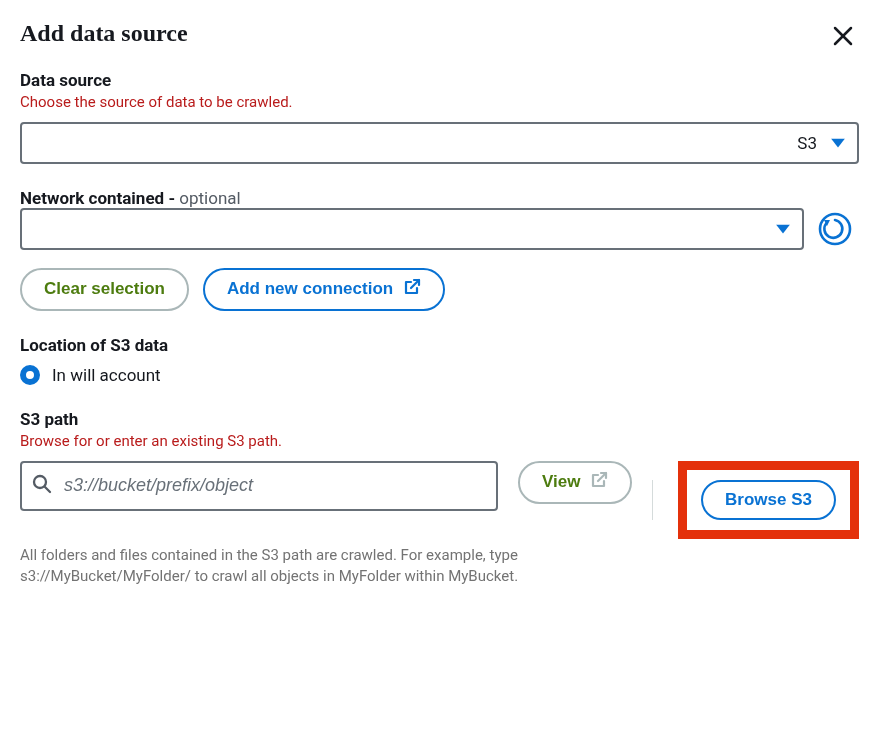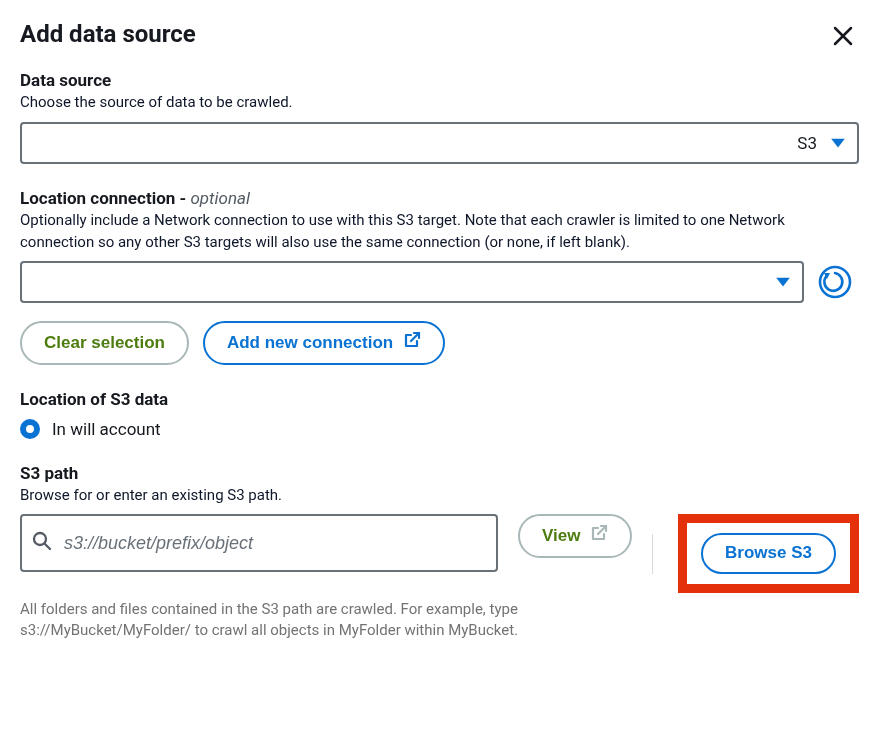--- a/index.html
+++ b/index.html
@@ -16,44 +16,44 @@
     }
     .modal-header {
       display: flex;
       justify-content: space-between;
       align-items: flex-start;
       margin-bottom: 18px;
     }
     .modal-title {
       font-size: 24px;
       font-weight: 700;
+      font-family: Liberation Serif, serif;
     }
     .close-btn {
       background: none;
       border: none;
       cursor: pointer;
       padding: 4px;
       line-height: 0;
     }
     .form-section {
       margin-bottom: 24px;
     }
     .field-label {
       font-size: 17px;
       font-weight: 700;
       color: #16191f;
     }
     .field-label .optional {
       font-weight: 400;
-      font-style: italic;
       color: #545b64;
     }
     .field-description {
       font-size: 15px;
-      color: #0f172a;
+      color: #b91c1c;
       margin-top: 2px;
       margin-bottom: 8px;
       line-height: 1.45;
     }
     .select-wrapper {
       position: relative;
       width: 100%;
     }
     .select-field {
       width: 100%;
@@ -160,21 +160,21 @@
     }
     .search-icon {
       position: absolute;
       left: 12px;
       top: 50%;
       transform: translateY(-50%);
       pointer-events: none;
     }
     .search-input {
       width: 100%;
-      height: 58px;
+      height: 50px;
       border: 2px solid #687078;
       border-radius: 4px;
       padding: 0 14px 0 42px;
       font-size: 18px;
       font-style: italic;
       color: #687078;
       background: #fff;
     }
     .search-input::placeholder {
       color: #687078;
@@ -228,23 +228,22 @@
     <span class="select-caret">
       <svg width="14" height="10" viewBox="0 0 14 10">
         <polygon points="0,0 14,0 7,9" fill="#0972d3"></polygon>
       </svg>
     </span>
   </div>
 </div>
 
 <div class="form-section">
   <div class="field-label">
-    <span>Location connection - </span><span class="optional">optional</span>
-  </div>
-  <div class="field-description">Optionally include a Network connection to use with this S3 target. Note that each crawler is limited to one Network connection so any other S3 targets will also use the same connection (or none, if left blank).</div>
+    <span>Network contained - </span><span class="optional">optional</span>
+  </div>
   <div class="network-row">
     <div class="select-wrapper">
       <div class="select-field">
         <span></span>
       </div>
       <span class="select-caret">
         <svg width="14" height="10" viewBox="0 0 14 10">
           <polygon points="0,0 14,0 7,9" fill="#0972d3"></polygon>
         </svg>
       </span>

